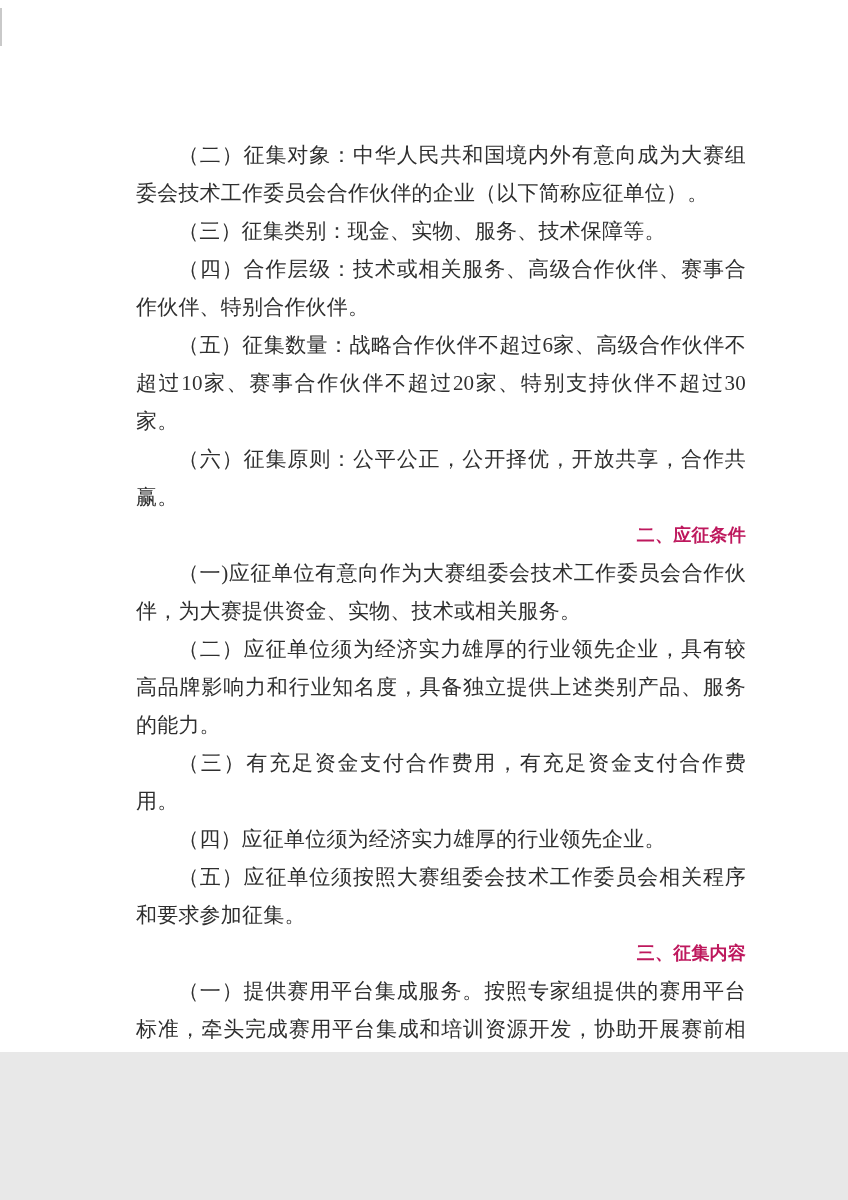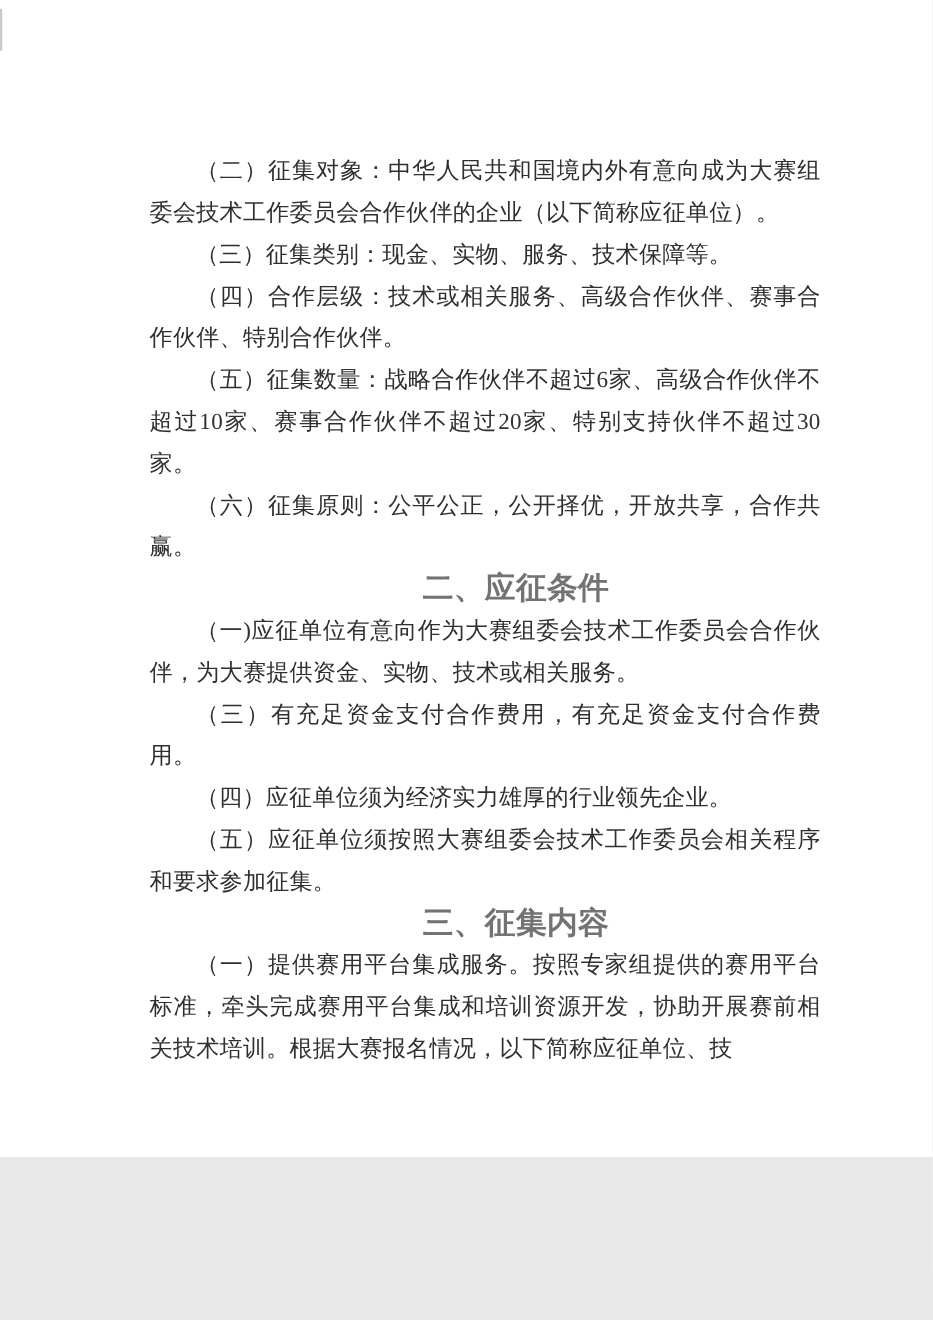--- a/index.html
+++ b/index.html
@@ -37,24 +37,24 @@
   }
   .content p.body-para {
     margin: 0;
     text-indent: 2em;
   }
   .content h2.section-heading {
     margin: 0;
     text-indent: 2em;
     font-family: "Liberation Sans", sans-serif;
     font-weight: bold;
-    font-size: 28px;
+    font-size: 18px;
     line-height: 38px;
-    color: #737373;
-    text-align: center;
+    color: #be185d;
+    text-align: right;
   }
   .footer {
     position: absolute;
     left: 130px;
     top: 1106px;
     font-size: 20px;
     line-height: 26px;
     color: #4f4f4f;
     letter-spacing: 2px;
     font-family: "Liberation Serif", serif;
@@ -68,20 +68,21 @@
 
   <main class="content" id="doc-content">
 
   <p class="body-para">（二）征集对象：中华人民共和国境内外有意向成为大赛组委会技术工作委员会合作伙伴的企业（以下简称应征单位）。</p>
       <p class="body-para">（三）征集类别：现金、实物、服务、技术保障等。</p>
       <p class="body-para">（四）合作层级：技术或相关服务、高级合作伙伴、赛事合作伙伴、特别合作伙伴。</p>
       <p class="body-para">（五）征集数量：战略合作伙伴不超过6家、高级合作伙伴不超过10家、赛事合作伙伴不超过20家、特别支持伙伴不超过30家。</p>
       <p class="body-para">（六）征集原则：公平公正，公开择优，开放共享，合作共赢。</p>
       <h2 class="section-heading">二、应征条件</h2>
       <p class="body-para">（一)应征单位有意向作为大赛组委会技术工作委员会合作伙伴，为大赛提供资金、实物、技术或相关服务。</p>
+      <p class="body-para">（二）应征单位须为经济实力雄厚的行业领先企业，具有较高品牌影响力和行业知名度，具备独立提供上述类别产品、服务的能力。</p>
       <p class="body-para">（三）有充足资金支付合作费用，有充足资金支付合作费用。</p>
       <p class="body-para">（四）应征单位须为经济实力雄厚的行业领先企业。</p>
       <p class="body-para">（五）应征单位须按照大赛组委会技术工作委员会相关程序和要求参加征集。</p>
       <h2 class="section-heading">三、征集内容</h2>
       <p class="body-para">（一）提供赛用平台集成服务。按照专家组提供的赛用平台标准，牵头完成赛用平台集成和培训资源开发，协助开展赛前相关技术培训。根据大赛报名情况，以下简称应征单位、技</p>
     </main>
 
   <div class="footer">
     <span>— 2 —</span>
   </div>

